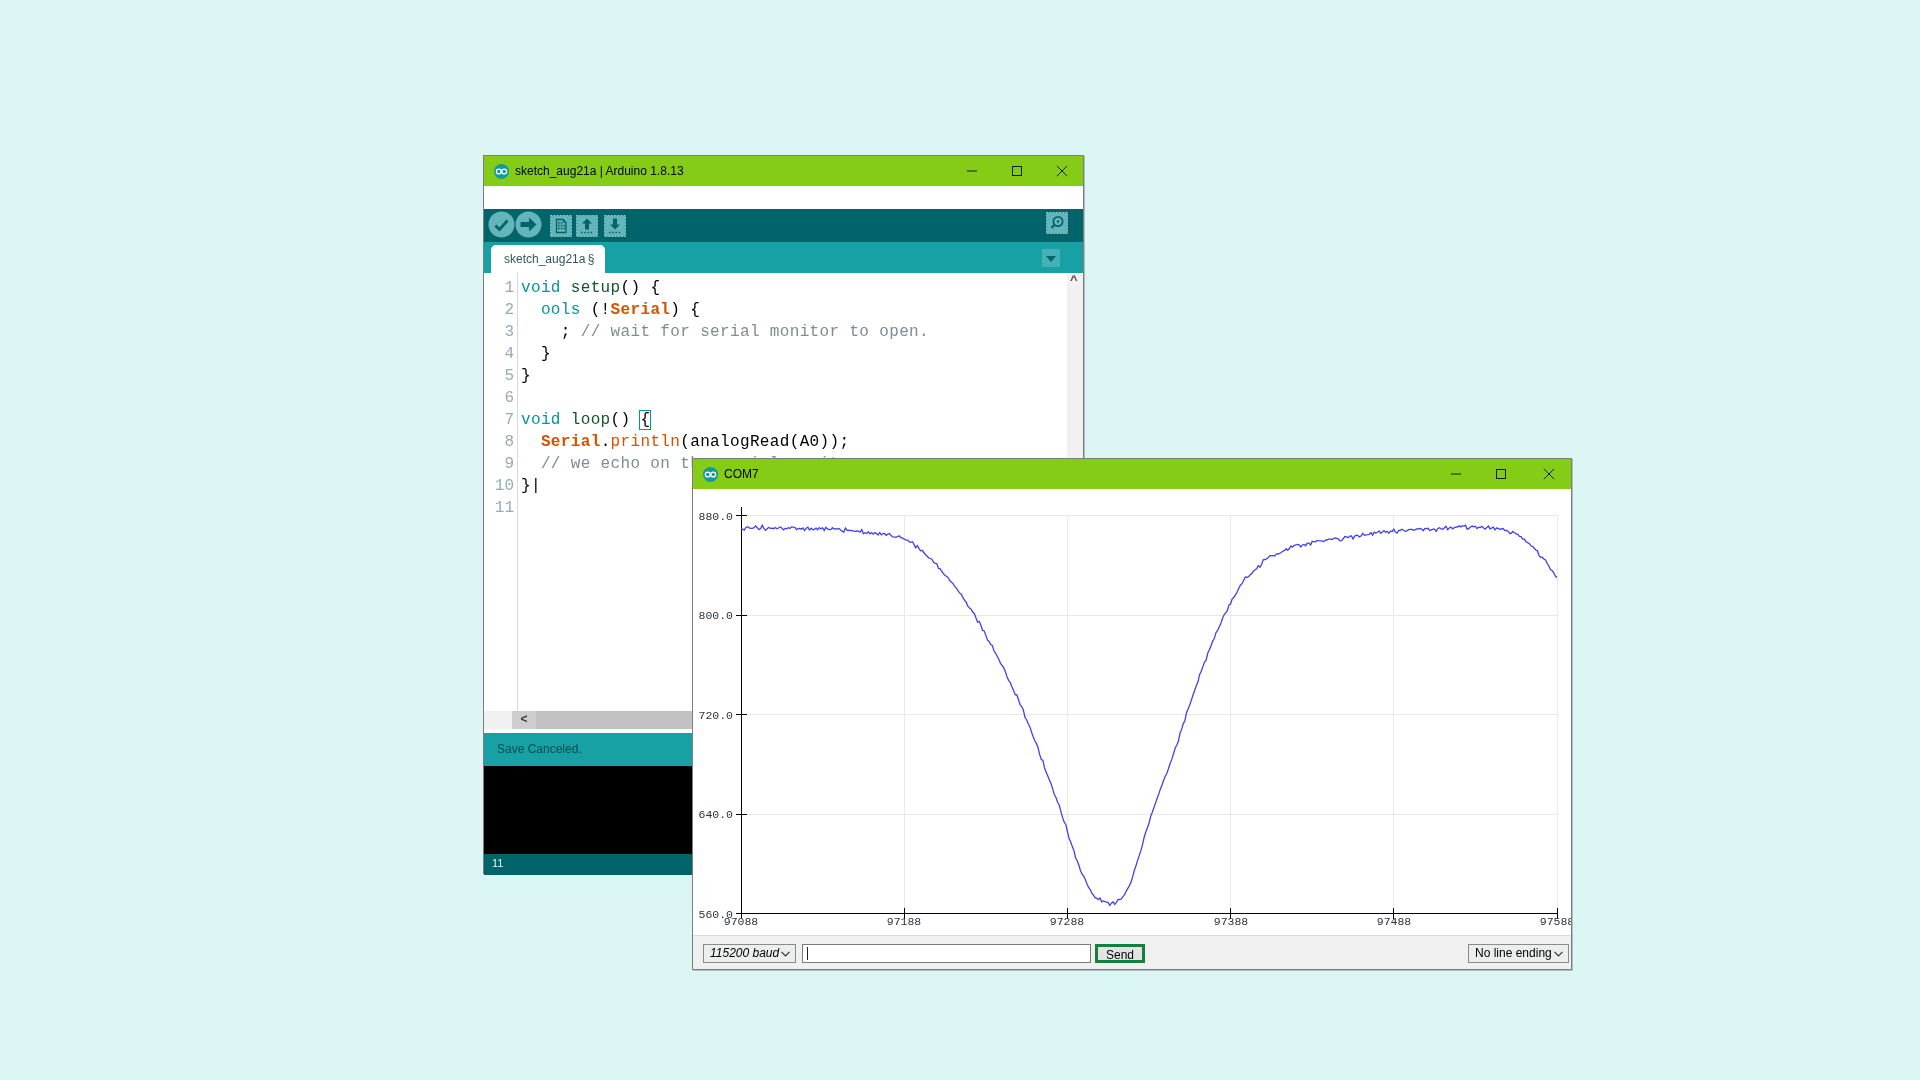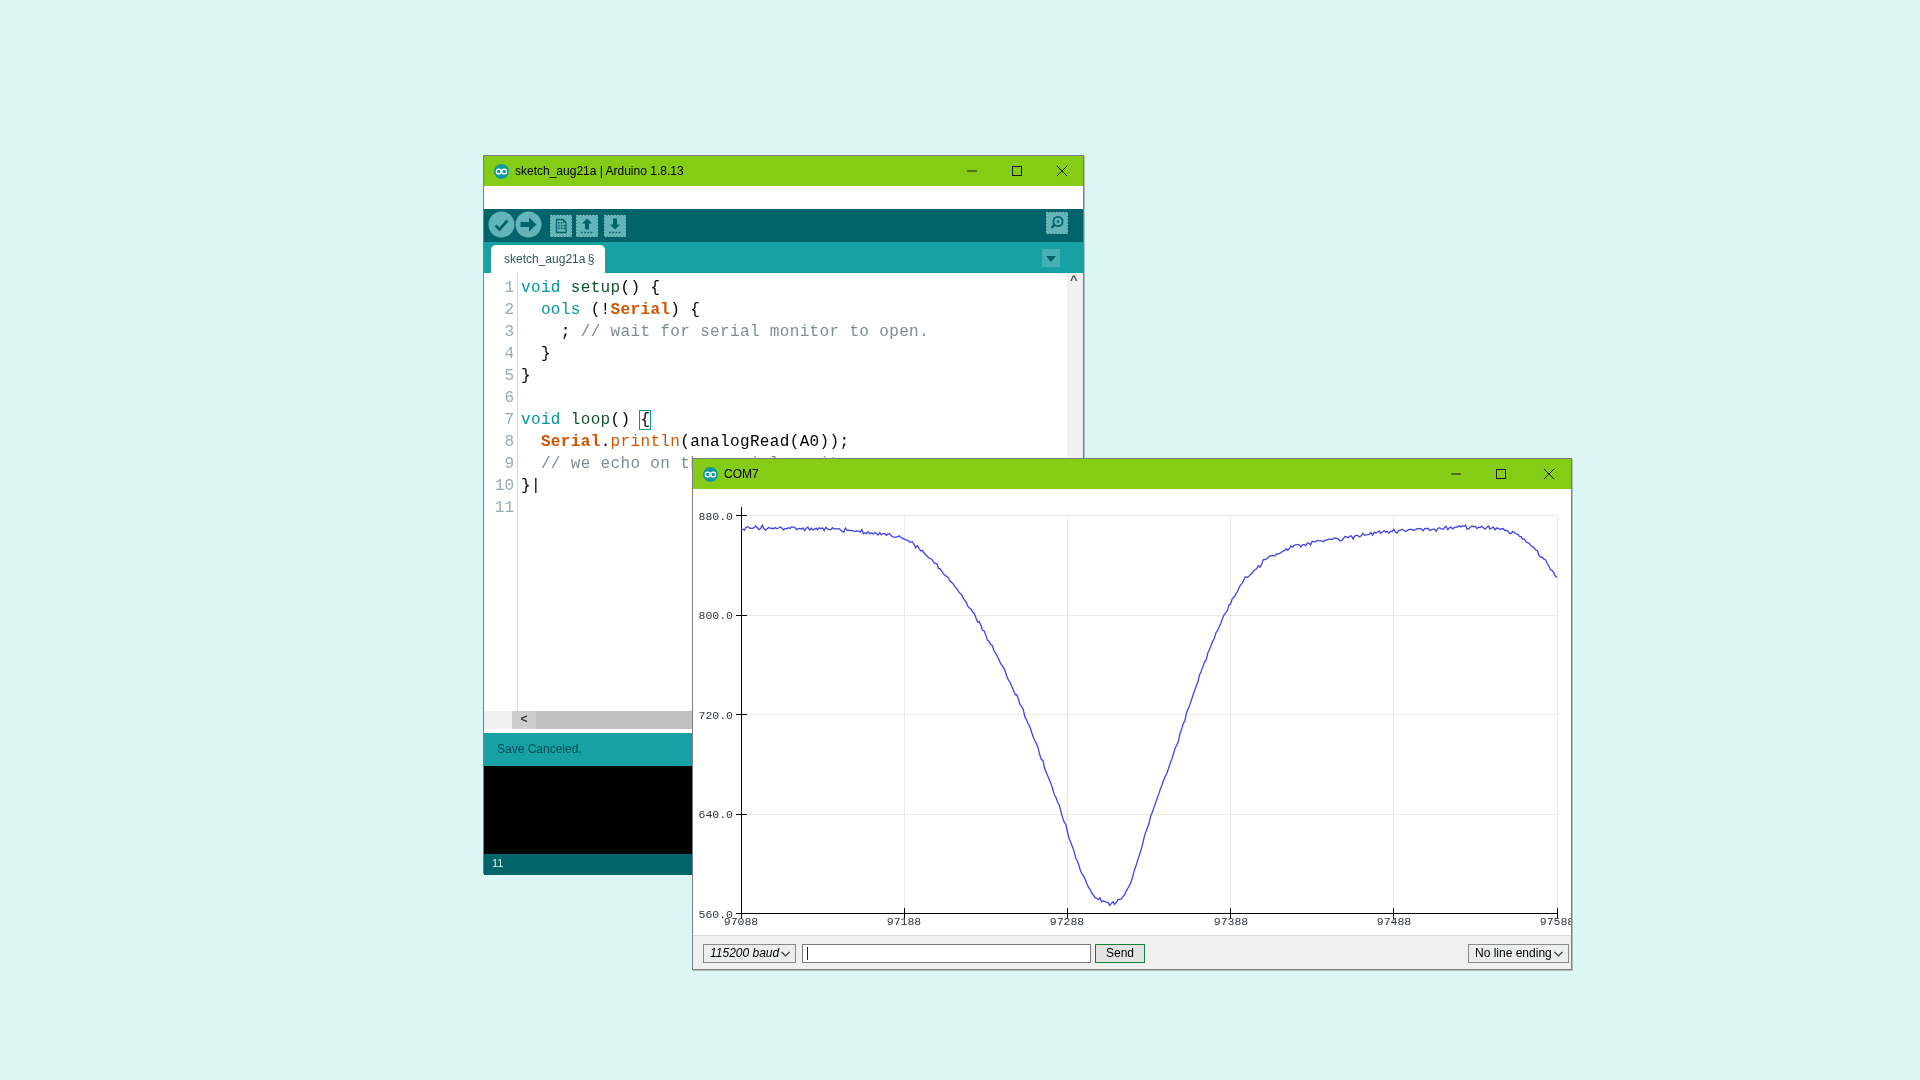--- a/index.html
+++ b/index.html
@@ -45,21 +45,21 @@
 
 #plot { left:692px; top:458px; width:880px; height:512px; }
 #plotsvg { position:absolute; left:0; top:30px; }
 #botbar { position:absolute; left:0; top:476px; width:878px; height:34px; background:#f0f0f0; border-top:1px solid #dcdcdc; }
 .combo { position:absolute; height:19px; background:#eceded; border:1px solid #8b8b8b; font-size:12px; color:#000; line-height:17px; padding-left:6px; }
 .combo svg { position:absolute; right:5px; top:6px; }
 #baud { left:10px; top:8px; width:93px;font-style:italic; }
 #lineend { left:775px; top:8px; width:101px; }
 #sendtxt { position:absolute; left:109px; top:8px; width:289px; height:19px; background:#fff; border:1px solid #7a7a7a; }
 #sendtxt i { position:absolute; left:4px; top:2px; width:1px; height:13px; background:#222; }
-#sendbtn { position:absolute; left:402px; top:8px; width:50px; height:19px; background:#e3e3e3; border:1px solid #15803d; font-size:12px; text-align:center; line-height:17px; }
+#sendbtn { position:absolute; left:402px; top:8px; width:50px; height:19px; background:#e3e3e3; border:3px solid #15803d; font-size:12px; text-align:center; line-height:17px; }
 </style>
 </head>
 <body>
 
 <div class="win" id="ide">
   <div class="titlebar">
     <svg class="ticon" viewBox="0 0 16 16">
         <circle cx="8" cy="8" r="8" fill="#12999e"></circle>
         <g fill="none" stroke="#fff" stroke-width="1.4">
           <circle cx="5.1" cy="8" r="2.6"></circle>

